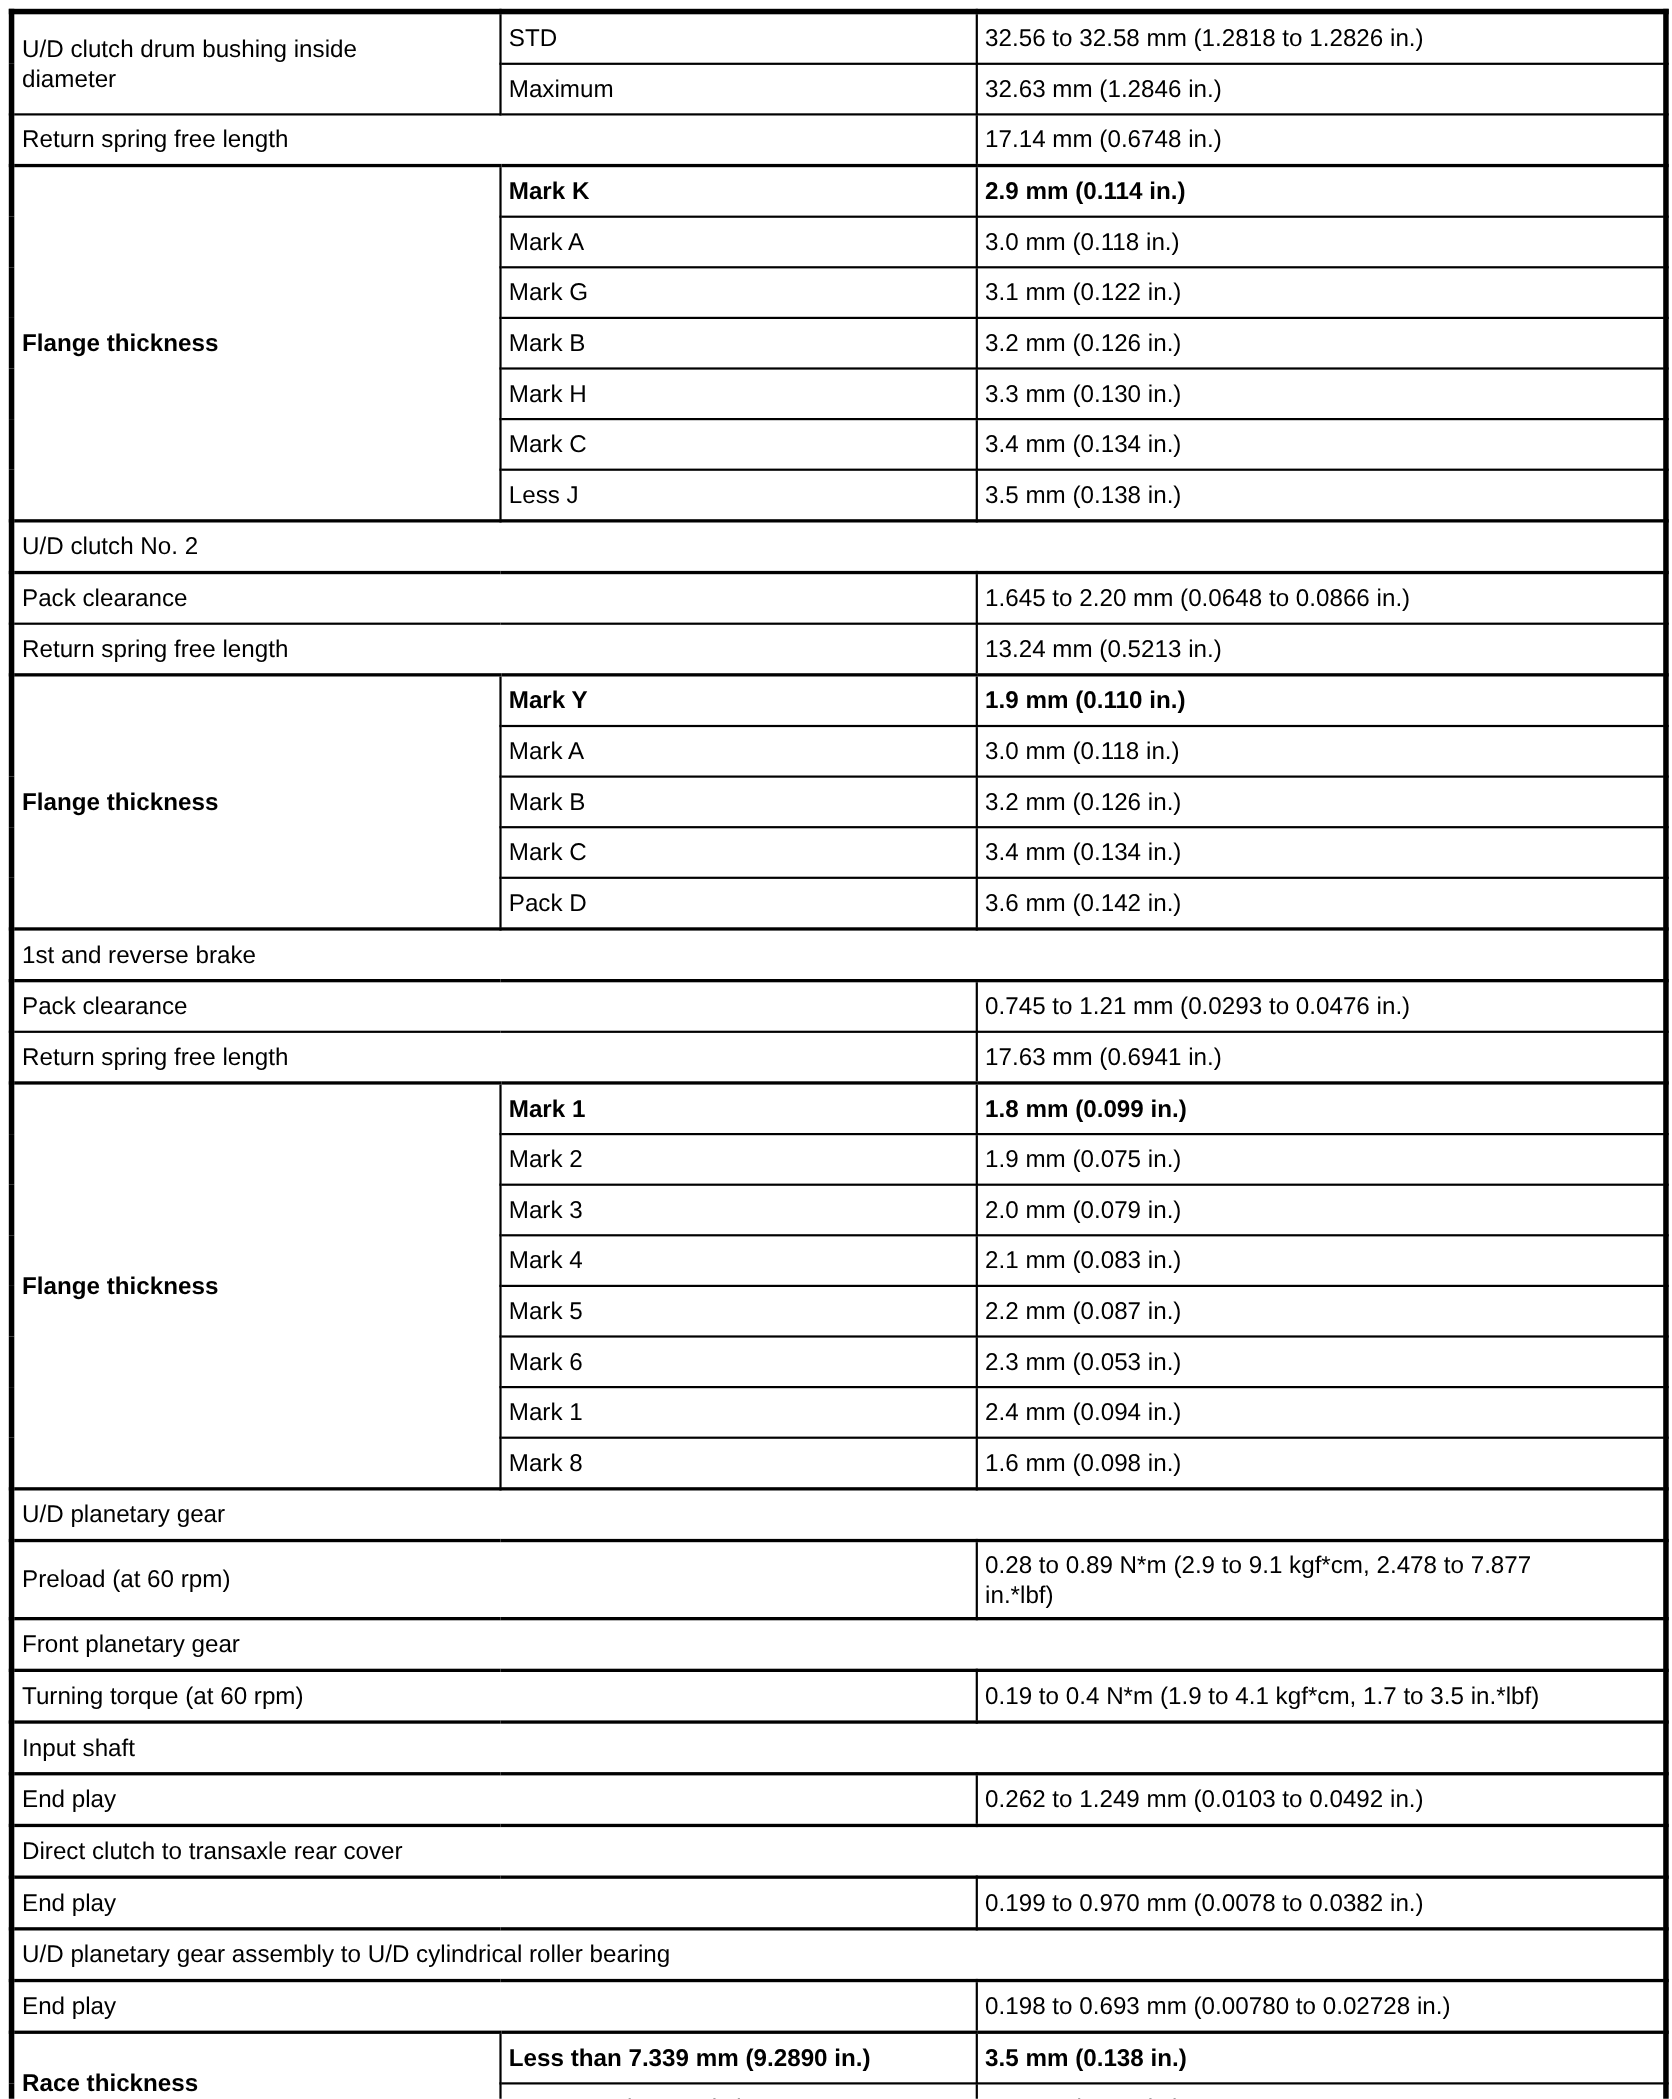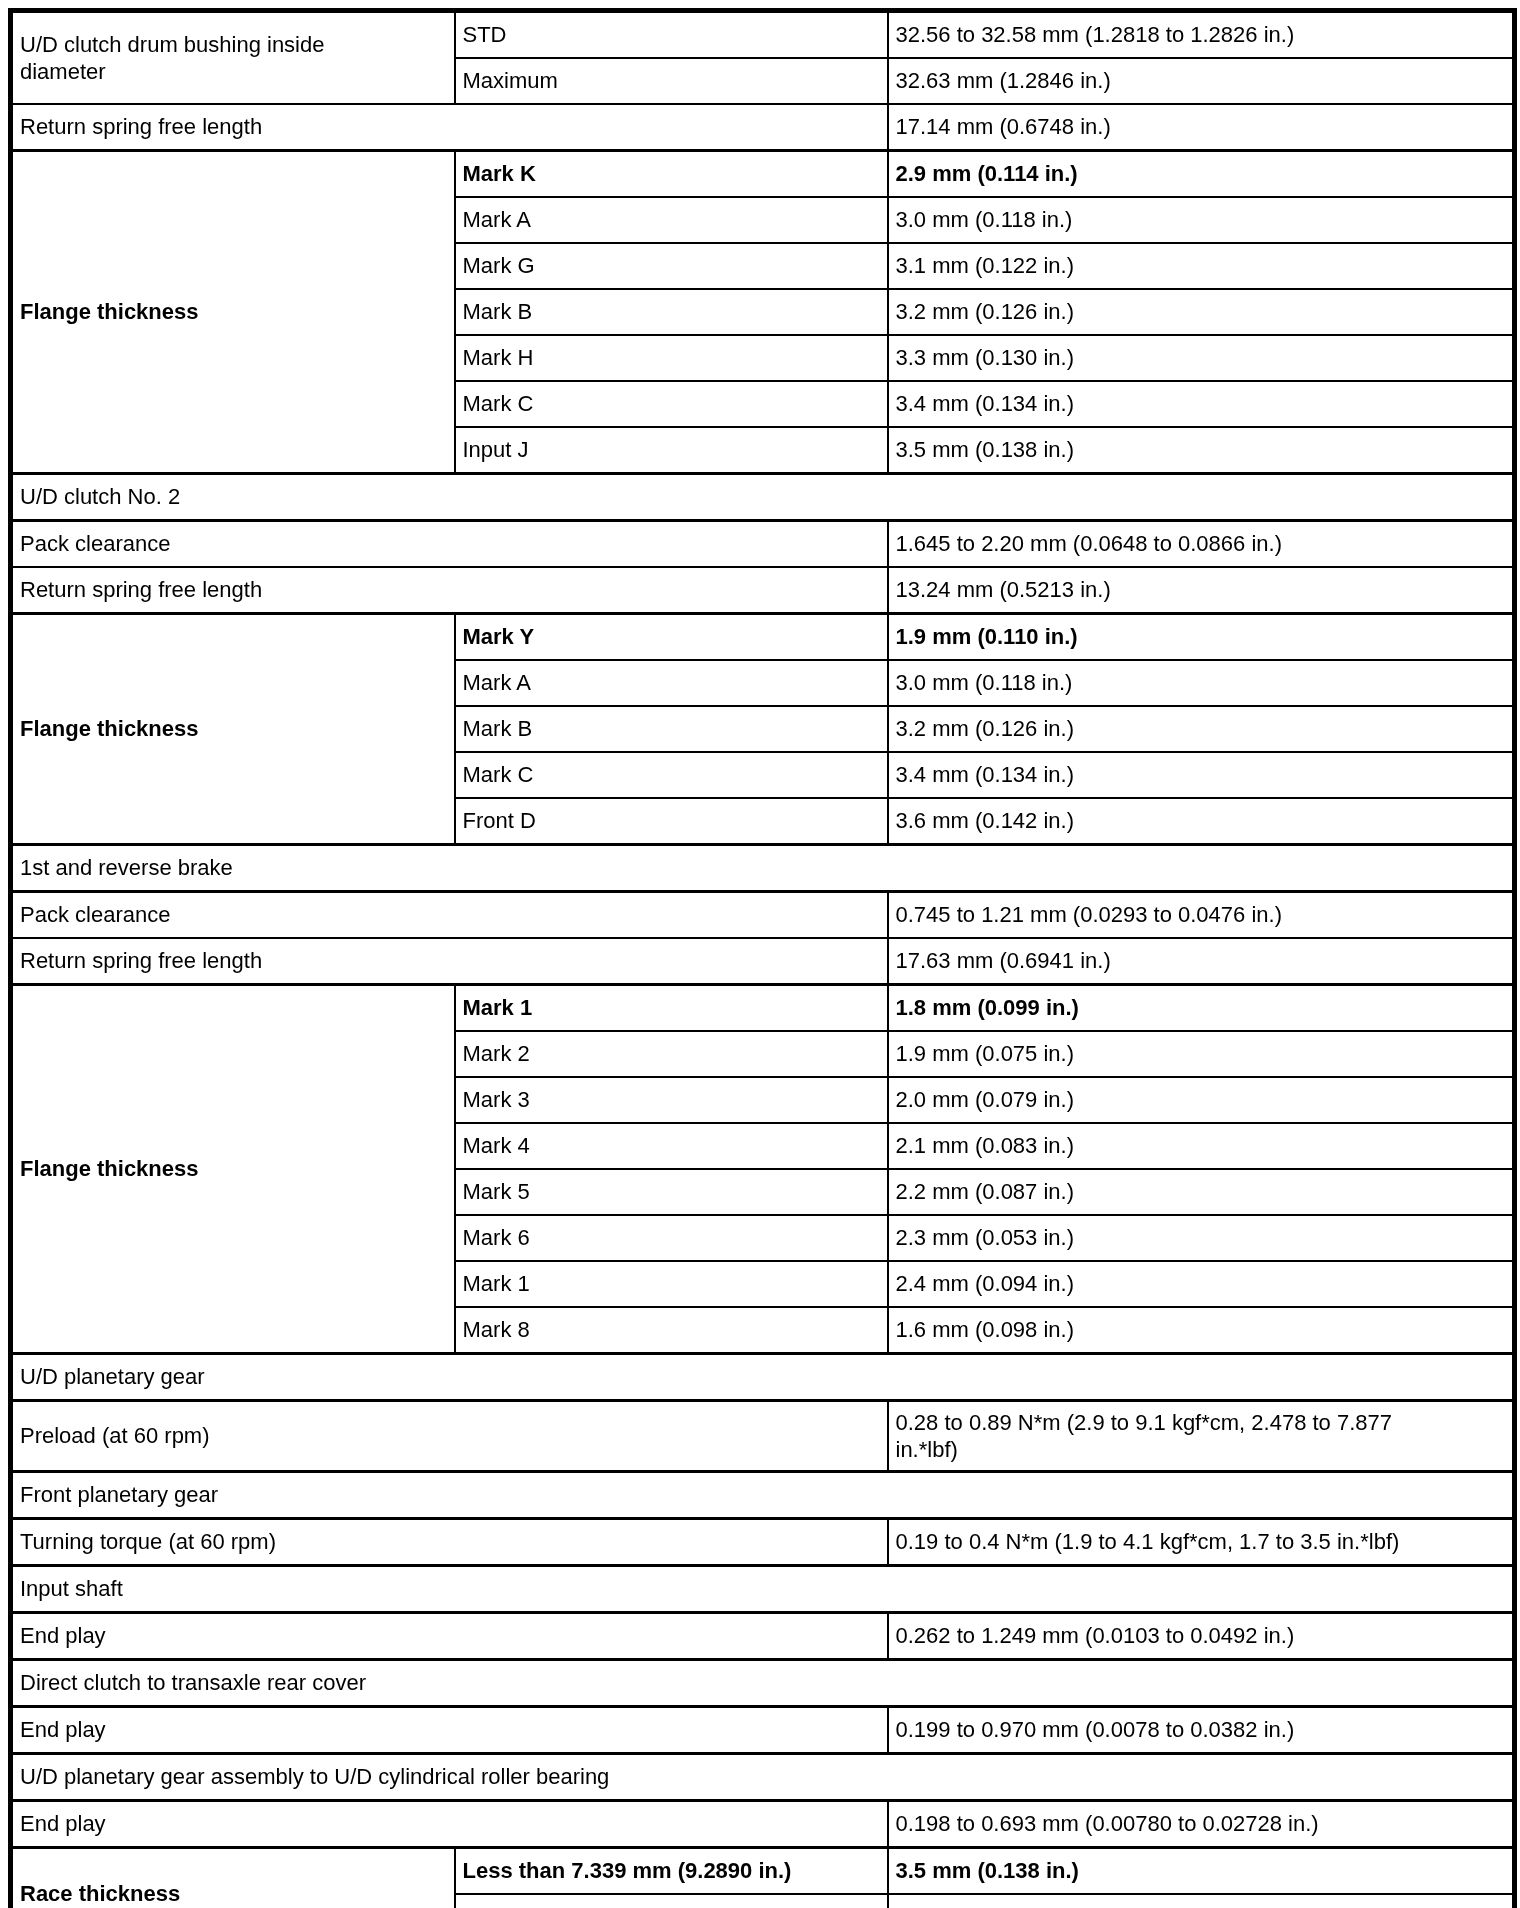--- a/index.html
+++ b/index.html
@@ -94,21 +94,21 @@
       </tr>
       <tr>
         <td>Mark H</td>
         <td>3.3 mm (0.130 in.)</td>
       </tr>
       <tr>
         <td>Mark C</td>
         <td>3.4 mm (0.134 in.)</td>
       </tr>
       <tr>
-        <td>Input J</td>
+        <td>Less J</td>
         <td>3.5 mm (0.138 in.)</td>
       </tr>
       <tr class="section">
         <td colspan="3">U/D clutch No. 2</td>
       </tr>
       <tr>
         <td colspan="2">Pack clearance</td>
         <td>1.645 to 2.20 mm (0.0648 to 0.0866 in.)</td>
       </tr>
       <tr>
@@ -126,21 +126,21 @@
       </tr>
       <tr>
         <td>Mark B</td>
         <td>3.2 mm (0.126 in.)</td>
       </tr>
       <tr>
         <td>Mark C</td>
         <td>3.4 mm (0.134 in.)</td>
       </tr>
       <tr>
-        <td>Front D</td>
+        <td>Pack D</td>
         <td>3.6 mm (0.142 in.)</td>
       </tr>
       <tr class="section">
         <td colspan="3">1st and reverse brake</td>
       </tr>
       <tr>
         <td colspan="2">Pack clearance</td>
         <td>0.745 to 1.21 mm (0.0293 to 0.0476 in.)</td>
       </tr>
       <tr>

